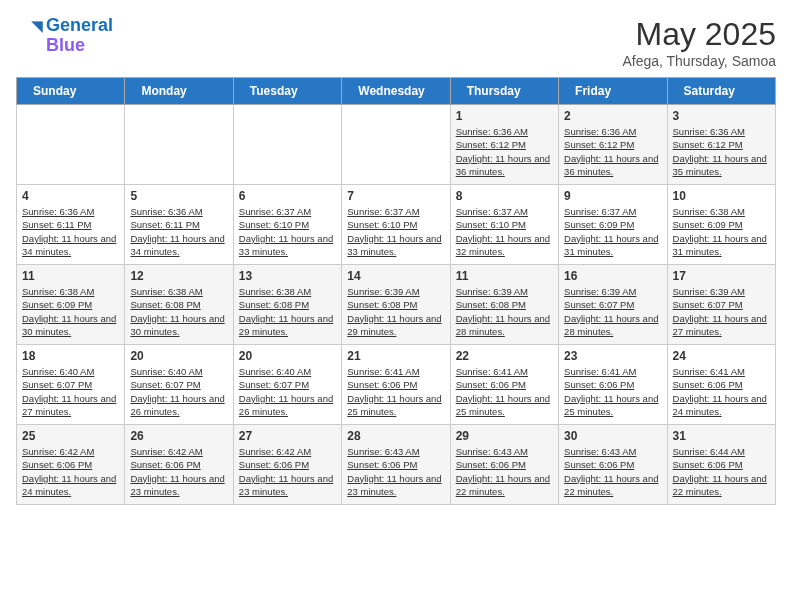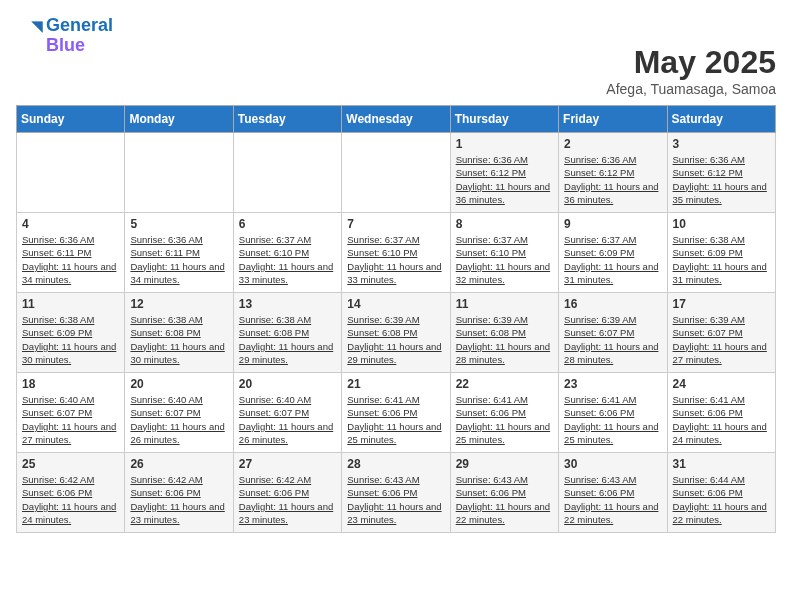--- a/index.html
+++ b/index.html
@@ -31,39 +31,38 @@
     }
     .logo-icon {
       width: 28px;
       height: 28px;
     }
     .title-block {
       text-align: right;
     }
     .calendar-title {
       font-size: 32px;
-      font-weight: bold;
+      font-weight: normal;
       color: #333;
-      margin-top: 28px;
     }
     .calendar-subtitle {
       font-size: 14px;
       color: #555;
     }
     table {
       width: 100%;
       border-collapse: collapse;
       table-layout: fixed;
     }
     thead tr th {
       background-color: #2877c5;
       color: #fff;
       font-size: 12px;
       font-weight: bold;
-      padding: 6px 4px;
+      padding: 6px 16px;
       text-align: left;
       border: 1px solid #aaa;
     }
     tbody tr td {
       border: 1px solid #ccc;
       vertical-align: top;
       padding: 4px 5px;
       height: 80px;
       background: #fff;
       font-size: 10px;
@@ -103,21 +102,21 @@
       <div class="logo-text">
         <span>General</span>
       </div>
       <div class="logo-text">
         <span style="color:#8b5cf6">Blue</span>
       </div>
     </div>
   </div>
   <div class="title-block">
     <div class="calendar-title">May 2025</div>
-    <div class="calendar-subtitle">Afega, Tuamasaga, Samoa</div>
+    <div class="calendar-subtitle">Afega, Thursday, Samoa</div>
   </div>
 </div>
 
 <table>
   <thead>
     <tr>
     <th>Sunday</th>
         <th>Monday</th>
         <th>Tuesday</th>
         <th>Wednesday</th>

